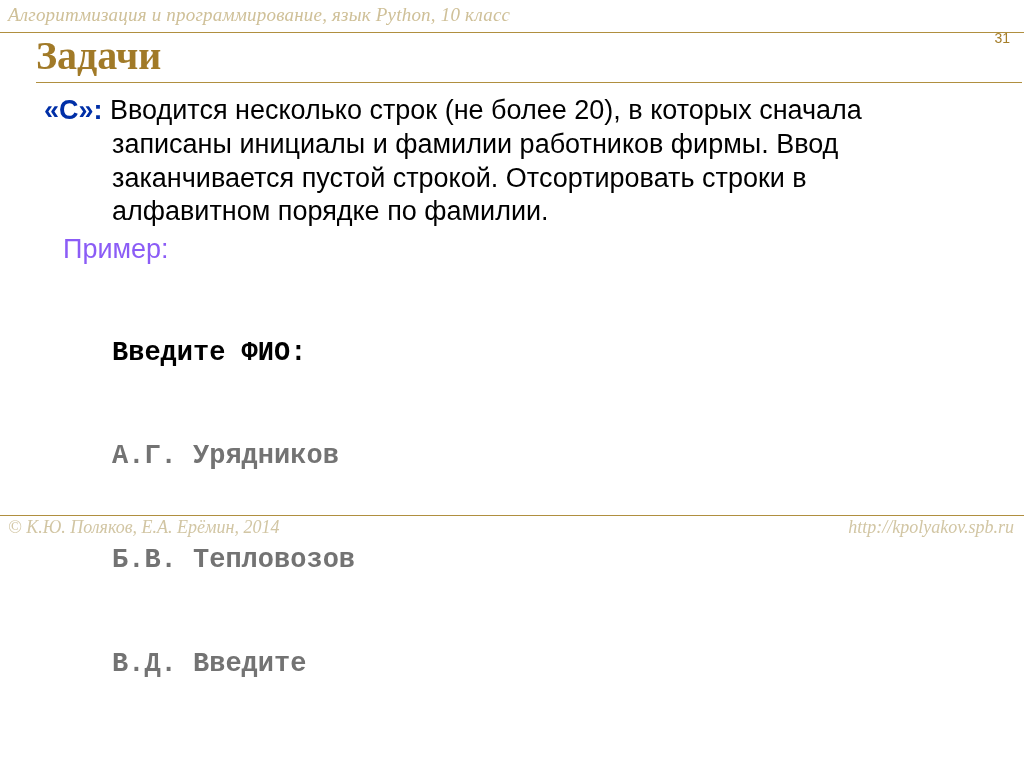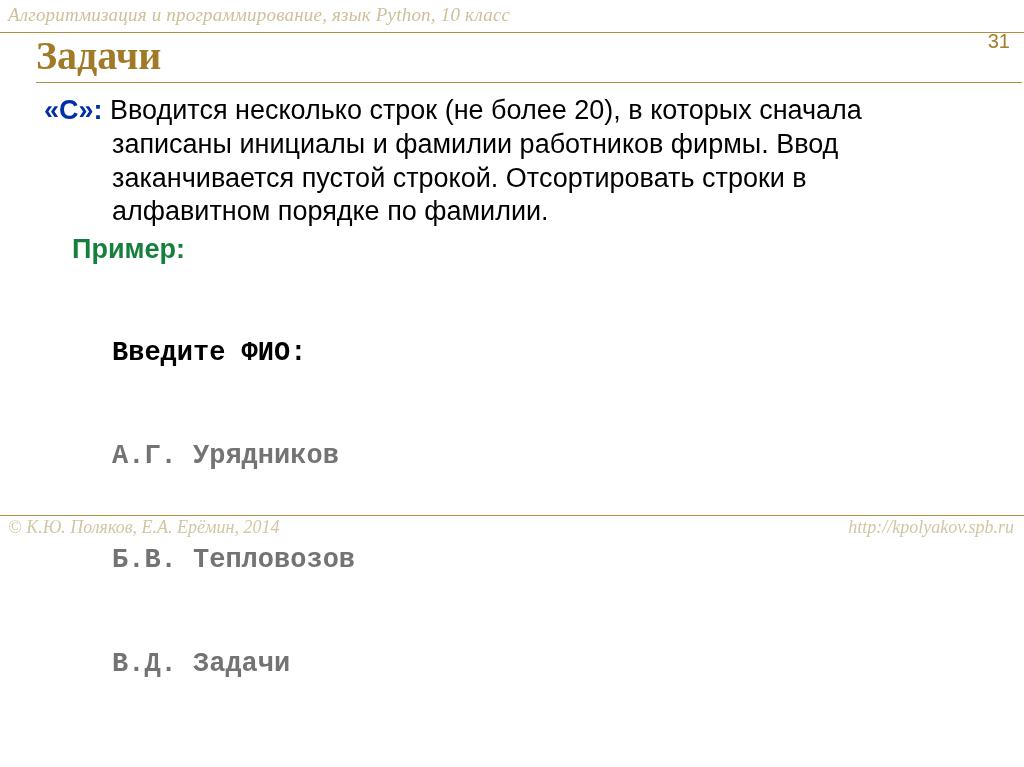--- a/index.html
+++ b/index.html
@@ -34,21 +34,21 @@
     color: #cfc098;
     font-size: 19px;
     letter-spacing: 0.2px;
     font-family: Georgia, "Times New Roman", serif;
   }
   .page-number {
     position: absolute;
     top: 30px;
     right: 14px;
     color: #a57e2a;
-    font-size: 20px;
+    font-size: 14px;
   }
   .title {
     position: absolute;
     top: 32px;
     left: 36px;
     font-family: Georgia, "Times New Roman", serif;
     font-weight: bold;
     font-size: 40px;
     color: #a17a28;
   }
@@ -71,23 +71,23 @@
     color: #002fa7;
     font-weight: bold;
   }
   .task-text {
     color: #000;
   }
   .task-body {
     margin-left: 68px;
   }
   .example-label {
-    color: #15803d;
-    font-weight: bold;
-    margin-left: 28px;
+    color: #8b5cf6;
+    font-weight: normal;
+    margin-left: 19px;
     margin-top: 4px;
   }
   .mono-block {
     font-family: "Courier New", monospace;
     font-weight: bold;
     font-size: 27px;
     margin-left: 68px;
     line-height: 1.28;
     white-space: pre;
   }
@@ -143,21 +143,21 @@
       <div class="task-text">заканчивается пустой строкой. Отсортировать  строки в</div>
       <div class="task-text">алфавитном порядке по фамилии.</div>
     </div>
 
     <div class="example-label">Пример:</div>
 
     <div class="mono-block">
       <span class="mono-line black">Введите ФИО:</span>
       <span class="mono-line red">А.Г. Урядников</span>
       <span class="mono-line red">Б.В. Тепловозов</span>
-      <span class="mono-line red">В.Д. Задачи</span>
+      <span class="mono-line red">В.Д. Введите</span>
       <span class="mono-line black"> </span>
       
       
       
       
     </div>
   </div>
 
   <div class="footer-bar"></div>
   <div class="footer-left">© К.Ю. Поляков, Е.А. Ерёмин, 2014</div>

